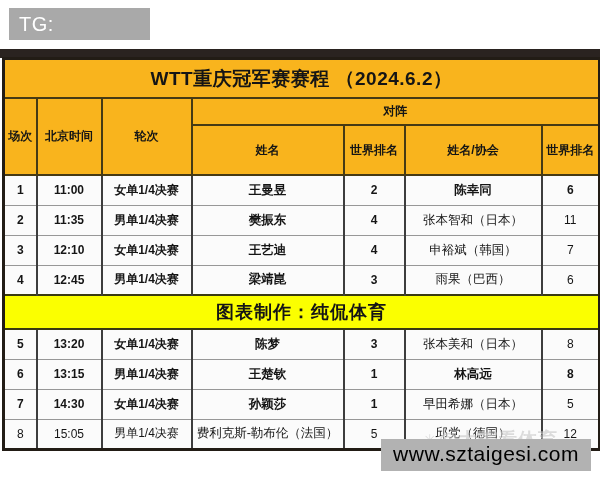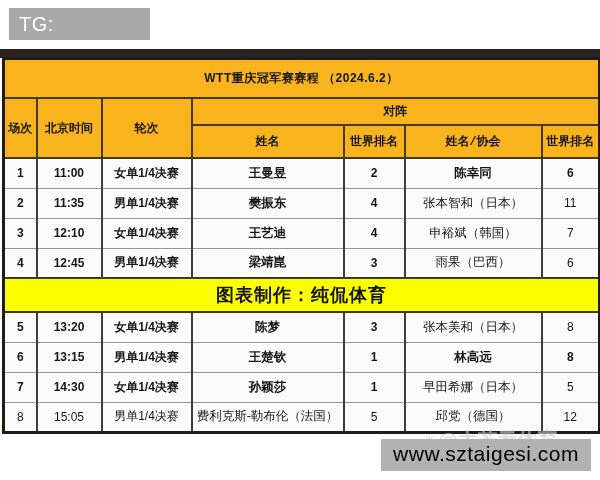--- a/index.html
+++ b/index.html
@@ -25,29 +25,29 @@
     border-collapse:collapse;table-layout:fixed;
     border:3px solid #221c15;background:#fbfbfb;
   }
   table.sched td{
     text-align:center;vertical-align:middle;color:#151515;
     border-left:2px solid #3d3d3d;border-right:2px solid #3d3d3d;
     border-top:1px solid #979797;border-bottom:1px solid #979797;
     font-size:12px;font-weight:700;padding:0;overflow:hidden;white-space:nowrap;
   }
   tr.title-row td{
-    background:#f9b41d;font-size:12px;height:37px;letter-spacing:.5px;
+    background:#f9b41d;font-size:19px;height:37px;letter-spacing:.5px;
     border-bottom:2px solid #46touch;border-bottom:2px solid #463a14;
   }
   tr.head-row td{
     background:#f9b41d;
-    border:2px solid #463a14;font-size:12px;font-family:Liberation Mono, monospace;
+    border:2px solid #463a14;font-size:12px;
   }
   tr.head-row1{height:27px;}
-  tr.head-row2{height:33px;}
+  tr.head-row2{height:50px;}
   tr.data-row{height:30px;}
   tr.data-row td.nm{font-size:12.5px;margin-left:30px;}
   tr.data-row td.rg{font-weight:400;}
   tr.sep-row td{
     background:#fbff00;height:32px;font-size:18px;letter-spacing:1px;
     border:2px solid #3a3a10;
   }
   
   .photo-wm{
     position:absolute;left:423px;top:396px;

